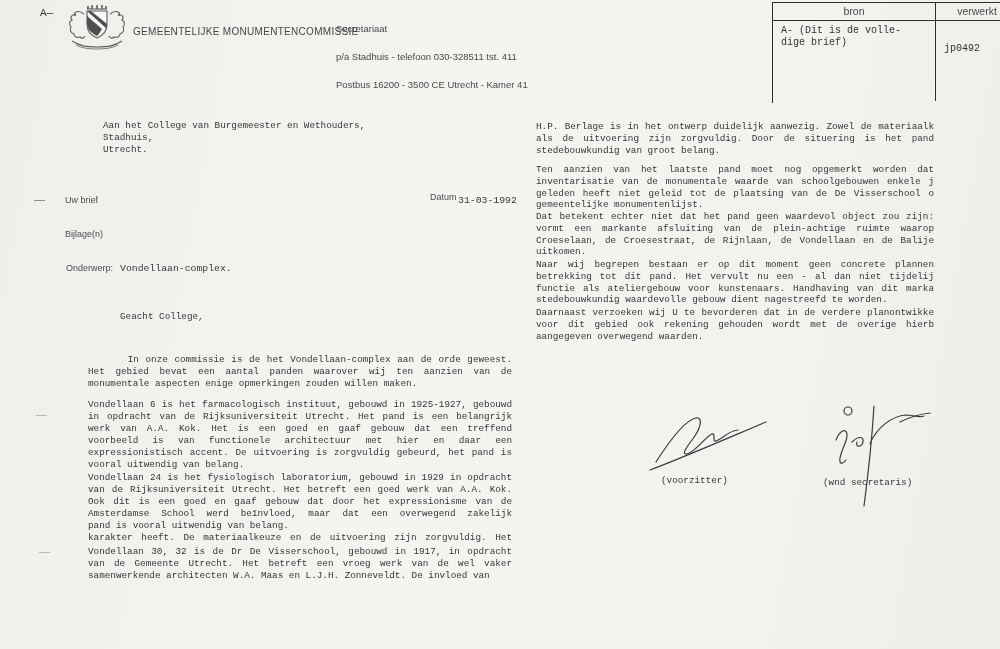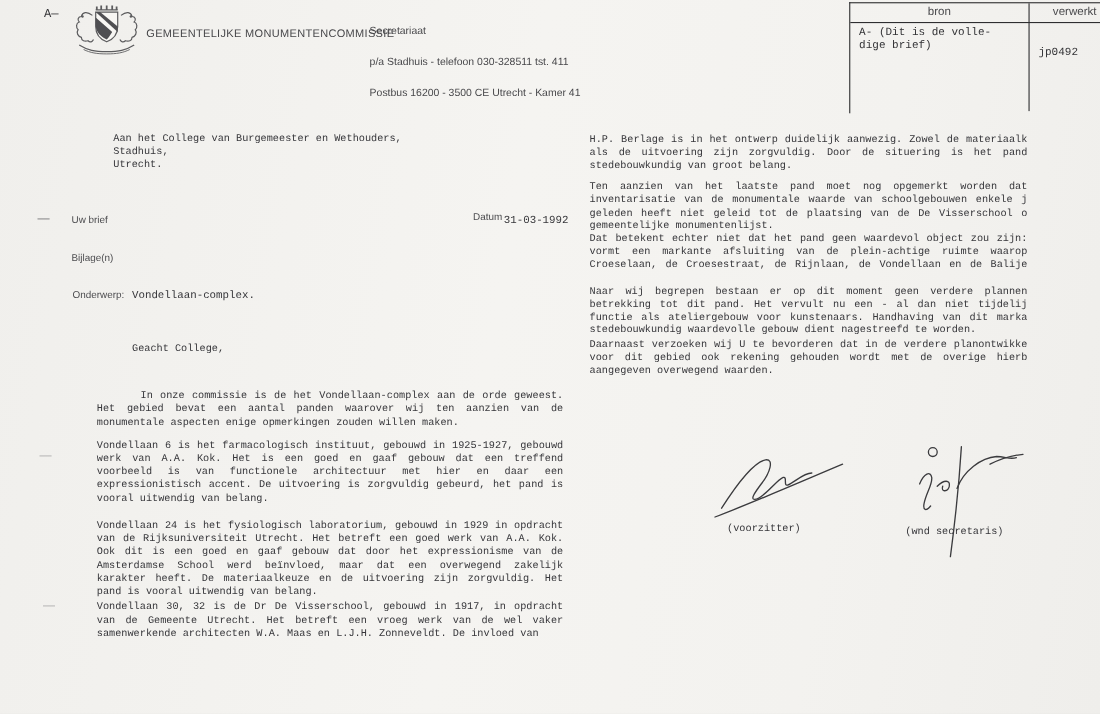--- a/index.html
+++ b/index.html
@@ -102,32 +102,33 @@
 
   <div class="abs tw" style="left:120px;top:311px;">Geacht College,</div>
 
   <div class="abs tw col-l" style="left:88px;top:354px;width:424px;">
       <div class="tline">&nbsp;&nbsp;&nbsp;&nbsp;&nbsp;&nbsp;In onze commissie is de het Vondellaan-complex aan de orde geweest.</div>
       <div class="tline">Het gebied bevat een aantal panden waarover wij ten aanzien van de</div>
       <div class="tline tlast">monumentale aspecten enige opmerkingen zouden willen maken.</div>
     </div>
   <div class="abs tw col-l" style="left:88px;top:399px;width:424px;">
       <div class="tline">Vondellaan 6 is het farmacologisch instituut, gebouwd in 1925-1927, gebouwd</div>
+      <div class="tline">in opdracht van de Rijksuniversiteit Utrecht. Het pand is een belangrijk</div>
       <div class="tline">werk van A.A. Kok. Het is een goed en gaaf gebouw dat een treffend</div>
       <div class="tline">voorbeeld is van functionele architectuur met hier en daar een</div>
       <div class="tline">expressionistisch accent. De uitvoering is zorgvuldig gebeurd, het pand is</div>
       <div class="tline tlast">vooral uitwendig van belang.</div>
     </div>
   <div class="abs tw col-l" style="left:88px;top:472px;width:424px;">
       <div class="tline">Vondellaan 24 is het fysiologisch laboratorium, gebouwd in 1929 in opdracht</div>
       <div class="tline">van de Rijksuniversiteit Utrecht. Het betreft een goed werk van A.A. Kok.</div>
       <div class="tline">Ook dit is een goed en gaaf gebouw dat door het expressionisme van de</div>
       <div class="tline">Amsterdamse School werd beïnvloed, maar dat een overwegend zakelijk</div>
+      <div class="tline tlast">pand is vooral uitwendig van belang.</div>
       <div class="tline">karakter heeft. De materiaalkeuze en de uitvoering zijn zorgvuldig. Het</div>
-      <div class="tline tlast">pand is vooral uitwendig van belang.</div>
     </div>
   <div class="abs tw col-l" style="left:88px;top:546px;width:424px;">
       <div class="tline">Vondellaan 30, 32 is de Dr De Visserschool, gebouwd in 1917, in opdracht</div>
       <div class="tline">van de Gemeente Utrecht. Het betreft een vroeg werk van de wel vaker</div>
       <div class="tline tlast">samenwerkende architecten W.A. Maas en L.J.H. Zonneveldt. De invloed van</div>
     </div>
 
   <div class="abs tw col-r" style="left:536px;top:121px;width:398px;">
       <div class="tline">H.P. Berlage is in het ontwerp duidelijk aanwezig. Zowel de materiaalk</div>
       <div class="tline">als de uitvoering zijn zorgvuldig. Door de situering is het pand</div>
@@ -136,23 +137,24 @@
   <div class="abs tw col-r" style="left:536px;top:164px;width:398px;">
       <div class="tline">Ten aanzien van het laatste pand moet nog opgemerkt worden dat</div>
       <div class="tline">inventarisatie van de monumentale waarde van schoolgebouwen enkele j</div>
       <div class="tline">geleden heeft niet geleid tot de plaatsing van de De Visserschool o</div>
       <div class="tline tlast">gemeentelijke monumentenlijst.</div>
     </div>
   <div class="abs tw col-r" style="left:536px;top:211px;width:398px;">
       <div class="tline">Dat betekent echter niet dat het pand geen waardevol object zou zijn:</div>
       <div class="tline">vormt een markante afsluiting van de plein-achtige ruimte waarop</div>
       <div class="tline">Croeselaan, de Croesestraat, de Rijnlaan, de Vondellaan en de Balije</div>
+      <div class="tline tlast">uitkomen.</div>
     </div>
   <div class="abs tw col-r" style="left:536px;top:259px;width:398px;">
-      <div class="tline">Naar wij begrepen bestaan er op dit moment geen verdere plannen</div>
+      <div class="tline">Naar wij begrepen bestaan er op dit moment geen concrete plannen</div>
       <div class="tline">betrekking tot dit pand. Het vervult nu een - al dan niet tijdelij</div>
       <div class="tline">functie als ateliergebouw voor kunstenaars. Handhaving van dit marka</div>
       <div class="tline tlast">stedebouwkundig waardevolle gebouw dient nagestreefd te worden.</div>
     </div>
   <div class="abs tw col-r" style="left:536px;top:307px;width:398px;">
       <div class="tline">Daarnaast verzoeken wij U te bevorderen dat in de verdere planontwikke</div>
       <div class="tline">voor dit gebied ook rekening gehouden wordt met de overige hierb</div>
       <div class="tline tlast">aangegeven overwegend waarden.</div>
     </div>
 

